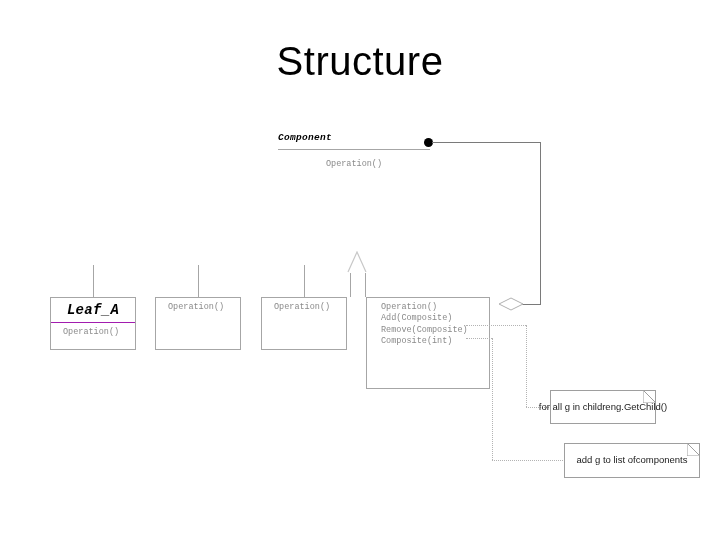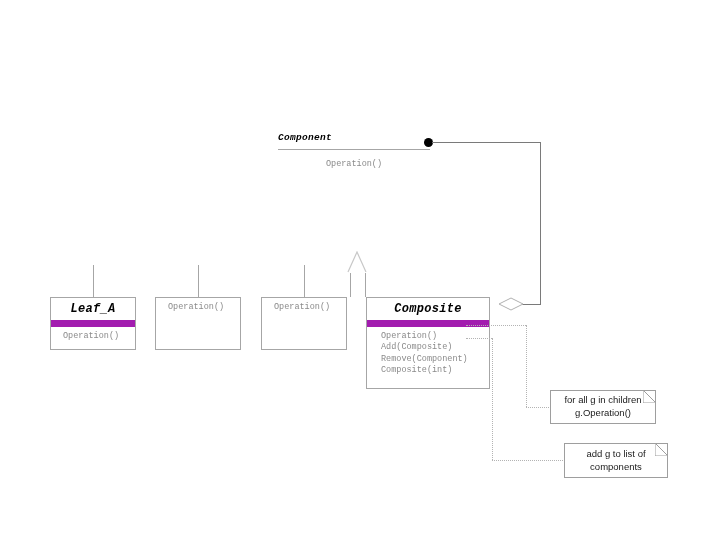--- a/index.html
+++ b/index.html
@@ -33,27 +33,27 @@
 
   
   .uml-class {
     position: absolute;
     box-sizing: border-box;
     background: #ffffff;
     border: 1px solid #a6a6a6;
   }
   .uml-class .cls-name {
     font-family: "Liberation Mono", "DejaVu Sans Mono", monospace;
-    font-size: 12px;
+    font-size: 14px;
     font-weight: bold;
     font-style: italic;
     color: #000000;
     text-align: center;
     padding: 4px 2px 4px 2px;
-    border-bottom: 7px solid #a21caf;
+    border-bottom: 1px solid #a21caf;
     letter-spacing: 0.3px;
     white-space: nowrap;
   }
   .uml-class .cls-ops {
     font-family: "Liberation Mono", "DejaVu Sans Mono", monospace;
     font-size: 8.5px;
     color: #8a8a8a;
     padding: 4px 0 4px 12px;
     line-height: 1.35;
     text-align: left;
@@ -174,42 +174,42 @@
     position: absolute;
     box-sizing: border-box;
     background: #ffffff;
     border: 1px solid #9e9e9e;
     font-family: "Liberation Sans", sans-serif;
     font-size: 9.5px;
     color: #1a1a1a;
     text-align: center;
     line-height: 1.35;
     display: flex;
-    flex-direction: column;
     align-items: center;
     justify-content: center;
   }
   .uml-note .note-line { display: block; white-space: nowrap; }
   .note-fold {
     position: absolute;
     top: -1px;
     right: -1px;
     width: 13px;
     height: 13px;
   }
   .note-fold svg { display: block; }
 
   #note-foreach { left: 550px; top: 390px; width: 106px; height: 34px; }
-  #note-addlist { left: 564px; top: 443px; width: 104px; height: 35px; }
+  #note-addlist { left: 564px; top: 443px; width: 136px; height: 35px; }
 </style>
 </head>
 <body>
 
 <div id="slide">
 
+  <div id="slide-title">Structure</div>
 
   <div id="component-class">
     <div id="component-name">Component</div>
     <div id="component-underline"></div>
     <div id="component-ops">Operation()</div>
   </div>
 
   <div id="composition-dot"></div>
 
   <div class="line-h line-h-dark" style="left:432px; top:142px; width:108px;"></div>
@@ -249,40 +249,39 @@
     </div>
   </div>
 
   <div id="leaf-c-class" class="uml-class">
     <div class="cls-ops">
       <span class="op-line">Operation()</span>
     </div>
   </div>
 
   <div id="composite-class" class="uml-class">
-    <div class="cls-name">Composite</div>
     <div class="cls-ops">
       <span class="op-line">Operation()</span>
       <span class="op-line">Add(Composite)</span>
-      <span class="op-line">Remove(Component)</span>
+      <span class="op-line">Remove(Composite)</span>
       <span class="op-line">Composite(int)</span>
     </div>
   </div>
 
   <div class="dotted-h" style="left:466px; top:325px; width:60px;"></div>
   <div class="dotted-v" style="left:526px; top:325px; height:82px;"></div>
   <div class="dotted-h" style="left:526px; top:407px; width:25px;"></div>
 
   <div class="dotted-h" style="left:466px; top:338px; width:26px;"></div>
   <div class="dotted-v" style="left:492px; top:338px; height:122px;"></div>
   <div class="dotted-h" style="left:492px; top:460px; width:73px;"></div>
 
   <div id="note-foreach" class="uml-note">
     <span class="note-line">for all g in children</span>
-    <span class="note-line">g.Operation()</span>
+    <span class="note-line">g.GetChild()</span>
     <span class="note-fold">
       <svg width="13" height="13" viewBox="0 0 13 13">
         <polygon points="0,0 13,13 0,13" fill="#ffffff" stroke="#9e9e9e" stroke-width="1"></polygon>
       </svg>
     </span>
   </div>
 
   <div id="note-addlist" class="uml-note">
     <span class="note-line">add g to list of</span>
     <span class="note-line">components</span>

